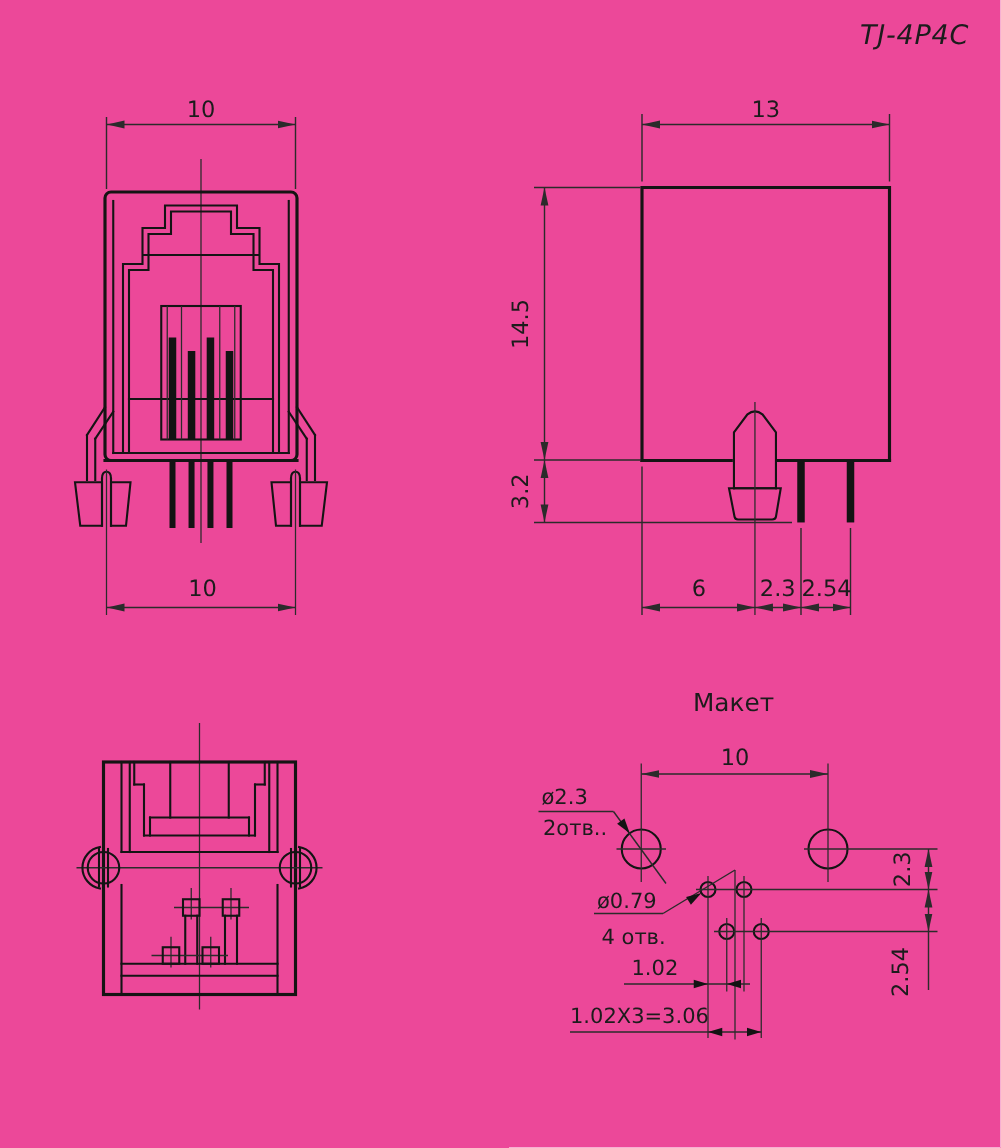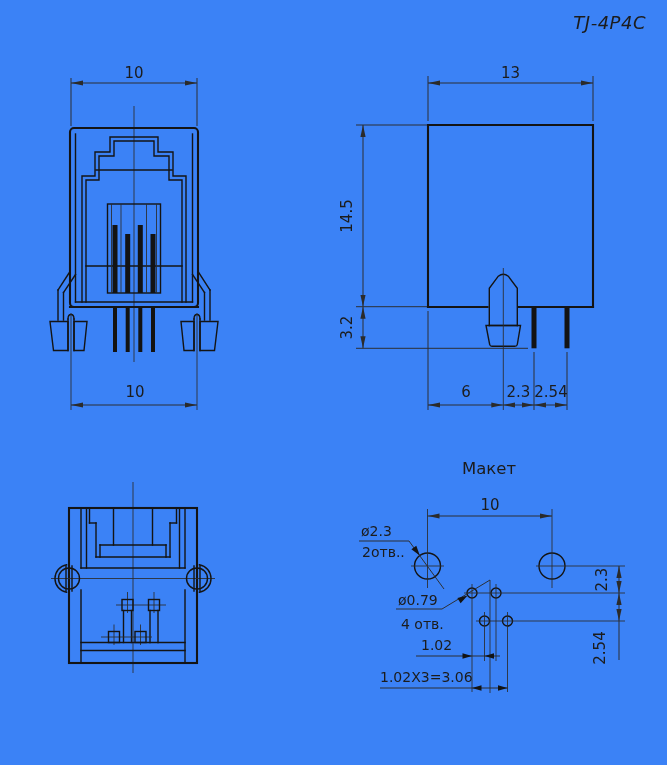--- a/index.html
+++ b/index.html
@@ -1,16 +1,16 @@
 <!DOCTYPE html>
 <html><head>
 <meta charset="utf-8">
 <style>
   html,body{margin:0;padding:0;background:#fff;}
-  .canvas{position:relative;width:667px;height:765px;background:#3b82f6;overflow:hidden;
+  .canvas{position:relative;width:667px;height:765px;background:#ec4899;overflow:hidden;
           font-family:"DejaVu Sans",sans-serif;}
   svg{position:absolute;left:0;top:0;}
   
   .b {stroke:#141414;stroke-width:2.1;fill:none;stroke-linecap:square;stroke-linejoin:miter;}
   .m {stroke:#141414;stroke-width:1.4;fill:none;stroke-linecap:square;stroke-linejoin:miter;}
   .t {stroke:#2b2b2b;stroke-width:.85;fill:none;}
   .d {stroke:#2b2b2b;stroke-width:.95;fill:none;}
   .f {fill:#131313;stroke:none;}
   text{fill:#1c1c1c;}
   .num{font-size:15px;text-anchor:middle;}

